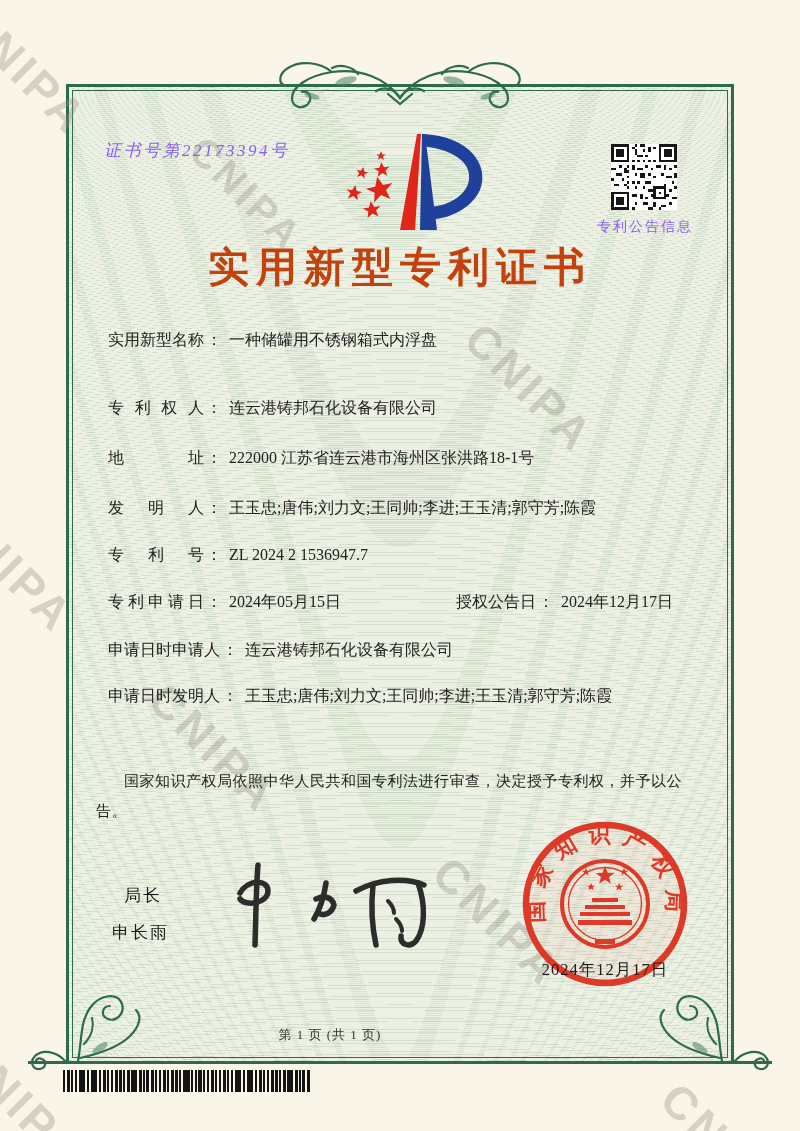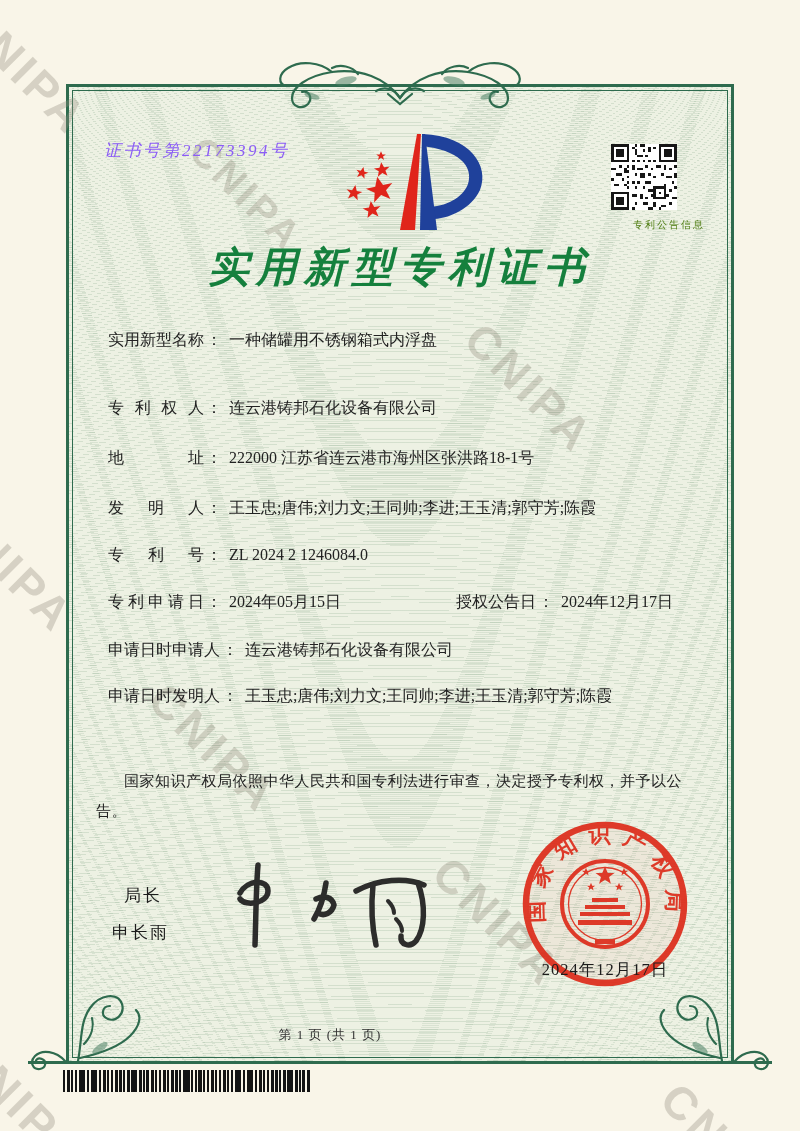--- a/index.html
+++ b/index.html
@@ -37,25 +37,25 @@
   }
   .orn{stroke:#2e6b4e;fill:none;stroke-width:2.2;stroke-linecap:round;}
   .orn-leaf{fill:#4d8166;stroke:none;opacity:.55;}
   
   .cert-number{
     position:absolute;left:104px;top:139px;z-index:4;
     font-size:17px;letter-spacing:2.5px;color:#8b5cf6;font-style:italic;
   }
   .qr-caption{
     position:absolute;left:585px;top:218px;width:120px;z-index:4;
-    font-size:10px;letter-spacing:2px;text-align:right;color:#4d7c0f;
+    font-size:14px;letter-spacing:2px;text-align:center;color:#8b5cf6;
   }
   .title{
     position:absolute;left:66px;top:240px;width:668px;z-index:4;
-    text-align:center;font-size:41px;font-weight:bold;letter-spacing:7px;color:#15803d;font-style:italic;
+    text-align:center;font-size:41px;font-weight:bold;letter-spacing:7px;color:#c2410c;
   }
   
   .row{
     position:absolute;left:108px;width:560px;height:24px;z-index:4;
     font-size:16px;color:#222;white-space:nowrap;
   }
   .lbl{display:inline-block;width:96px;text-align:justify;text-align-last:justify;vertical-align:top;}
   .lbl-wide{display:inline-block;width:112px;vertical-align:top;}
   .sep{margin-left:2px;}
   .val{margin-left:7px;}
@@ -208,21 +208,21 @@
 <div class="row" style="top:398px;">
   <span class="lbl">专利权人</span><span class="sep">：</span><span class="val">连云港铸邦石化设备有限公司</span>
 </div>
 <div class="row" style="top:448px;">
   <span class="lbl">地址</span><span class="sep">：</span><span class="val">222000 江苏省连云港市海州区张洪路18-1号</span>
 </div>
 <div class="row" style="top:498px;">
   <span class="lbl">发明人</span><span class="sep">：</span><span class="val">王玉忠;唐伟;刘力文;王同帅;李进;王玉清;郭守芳;陈霞</span>
 </div>
 <div class="row" style="top:545px;">
-  <span class="lbl">专利号</span><span class="sep">：</span><span class="val">ZL 2024 2 1246084.0</span>
+  <span class="lbl">专利号</span><span class="sep">：</span><span class="val">ZL 2024 2 1536947.7</span>
 </div>
 <div class="row" style="top:592px;">
   <span class="lbl">专利申请日</span><span class="sep">：</span><span class="val">2024年05月15日</span>
   <span class="pair2">
     <span class="lbl2">授权公告日</span><span class="sep">：</span><span class="val">2024年12月17日</span>
   </span>
 </div>
 <div class="row" style="top:640px;">
   <span class="lbl-wide">申请日时申请人</span><span class="sep">：</span><span class="val">连云港铸邦石化设备有限公司</span>
 </div>

